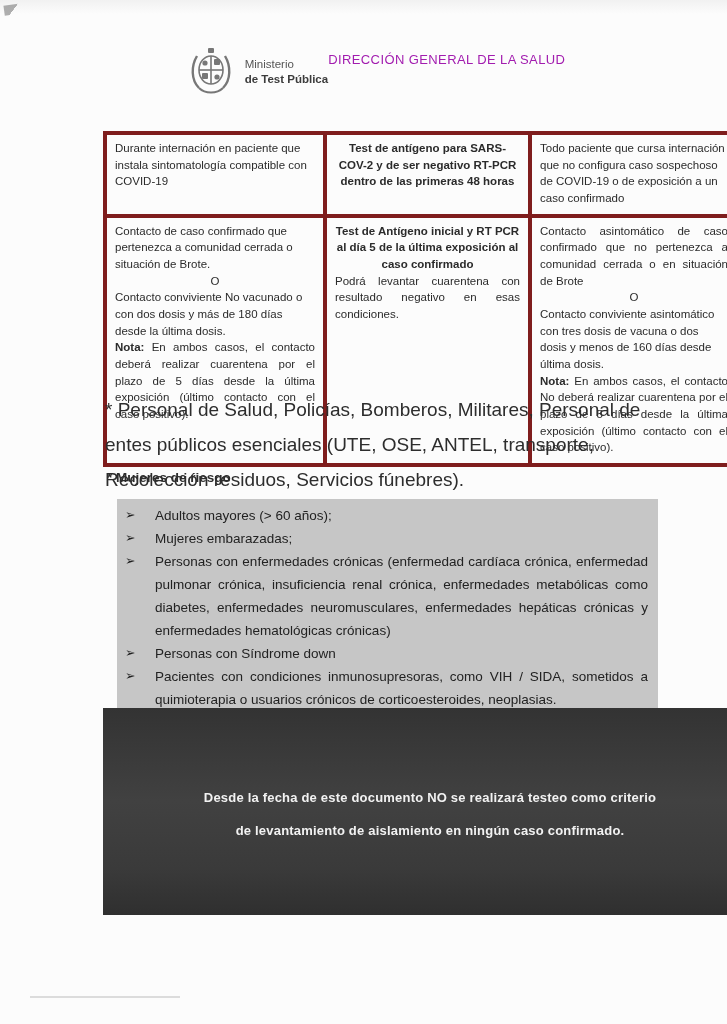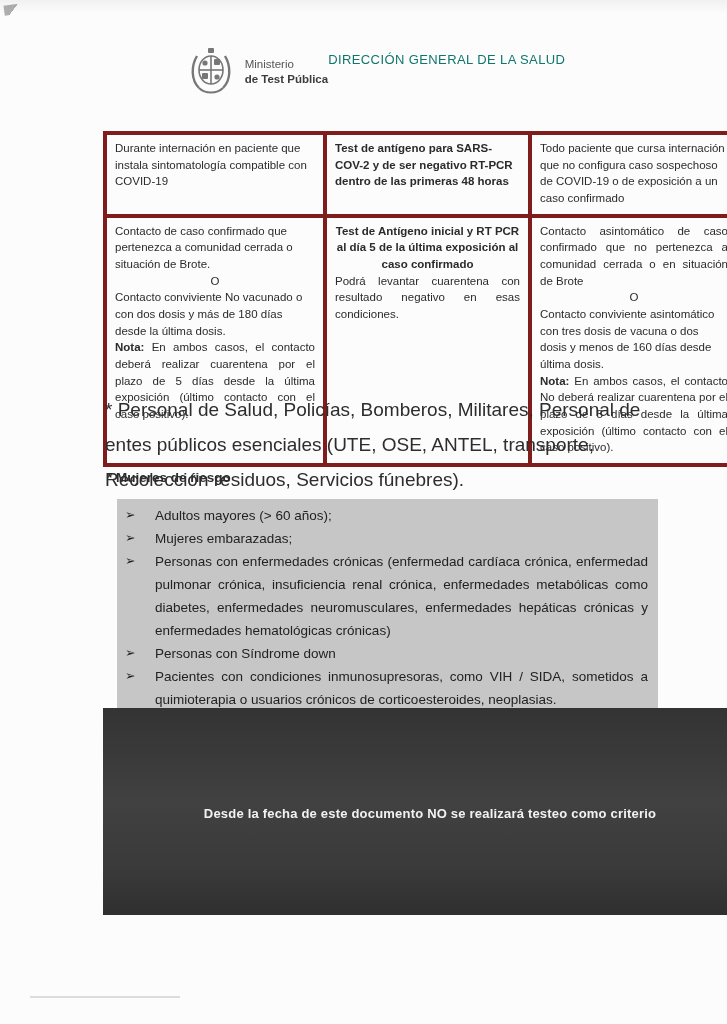--- a/index.html
+++ b/index.html
@@ -31,39 +31,39 @@
   
   .header{
     position:absolute;left:115px;top:46px;right:90px;
     display:flex;justify-content:center;align-items:flex-start;
   }
   .brand{display:flex;align-items:center;gap:10px;}
   .brand-logo{width:48px;height:52px;flex:0 0 auto;opacity:.82;}
   .brand-text{font-size:11.5px;line-height:1.3;color:#555;}
   .brand-text .b2{font-weight:bold;color:#3c3c3c;}
   .dg-title{
-    font-size:13px;color:#0f766e;letter-spacing:.4px;
+    font-size:13px;color:#a21caf;letter-spacing:.4px;
     margin-top:6px;white-space:nowrap;
   }
 
   
   .tbl{
     position:absolute;left:103px;top:131px;width:573px;
     border-collapse:collapse;table-layout:fixed;
     font-size:11.5px;line-height:1.45;color:#2b2b2b;
   }
   .tbl td{
     border:4px solid #7f1d1d;
     vertical-align:top;
     padding:5px 8px 7px 8px;
   }
   .c1{width:200px;} .c2{width:185px;} .c3{width:188px;}
   .row1 td{height:44px;}
   .bold{font-weight:bold;}
-  .center{text-align:left;}
+  .center{text-align:center;}
   .justify{text-align:justify;}
   .tbl p{margin:0;}
   .o-sep{text-align:center;margin:1px 0 2px 0;}
   .nota{margin-top:13px;text-align:justify;}
   .cell2-head{margin-top:60px;font-weight:bold;text-align:center;}
   .cell2-body{margin-top:14px;text-align:justify;}
   .row2 td{height:196px;}
 
   
   .footnote{
@@ -191,15 +191,16 @@
       <span class="risk-text">Personas con Síndrome down</span>
     </div>
     <div class="risk-item">
       <span class="risk-bullet">➢</span>
       <span class="risk-text">Pacientes con condiciones inmunosupresoras, como VIH / SIDA, sometidos a quimioterapia o usuarios crónicos de corticoesteroides, neoplasias.</span>
     </div>
   </div>
 
   <div class="notice-box">
     <p>Desde la fecha de este documento NO se realizará testeo como criterio</p>
+    <p>de levantamiento de aislamiento en ningún caso confirmado.</p>
   </div>
 
 </div>
 
 </body></html>

